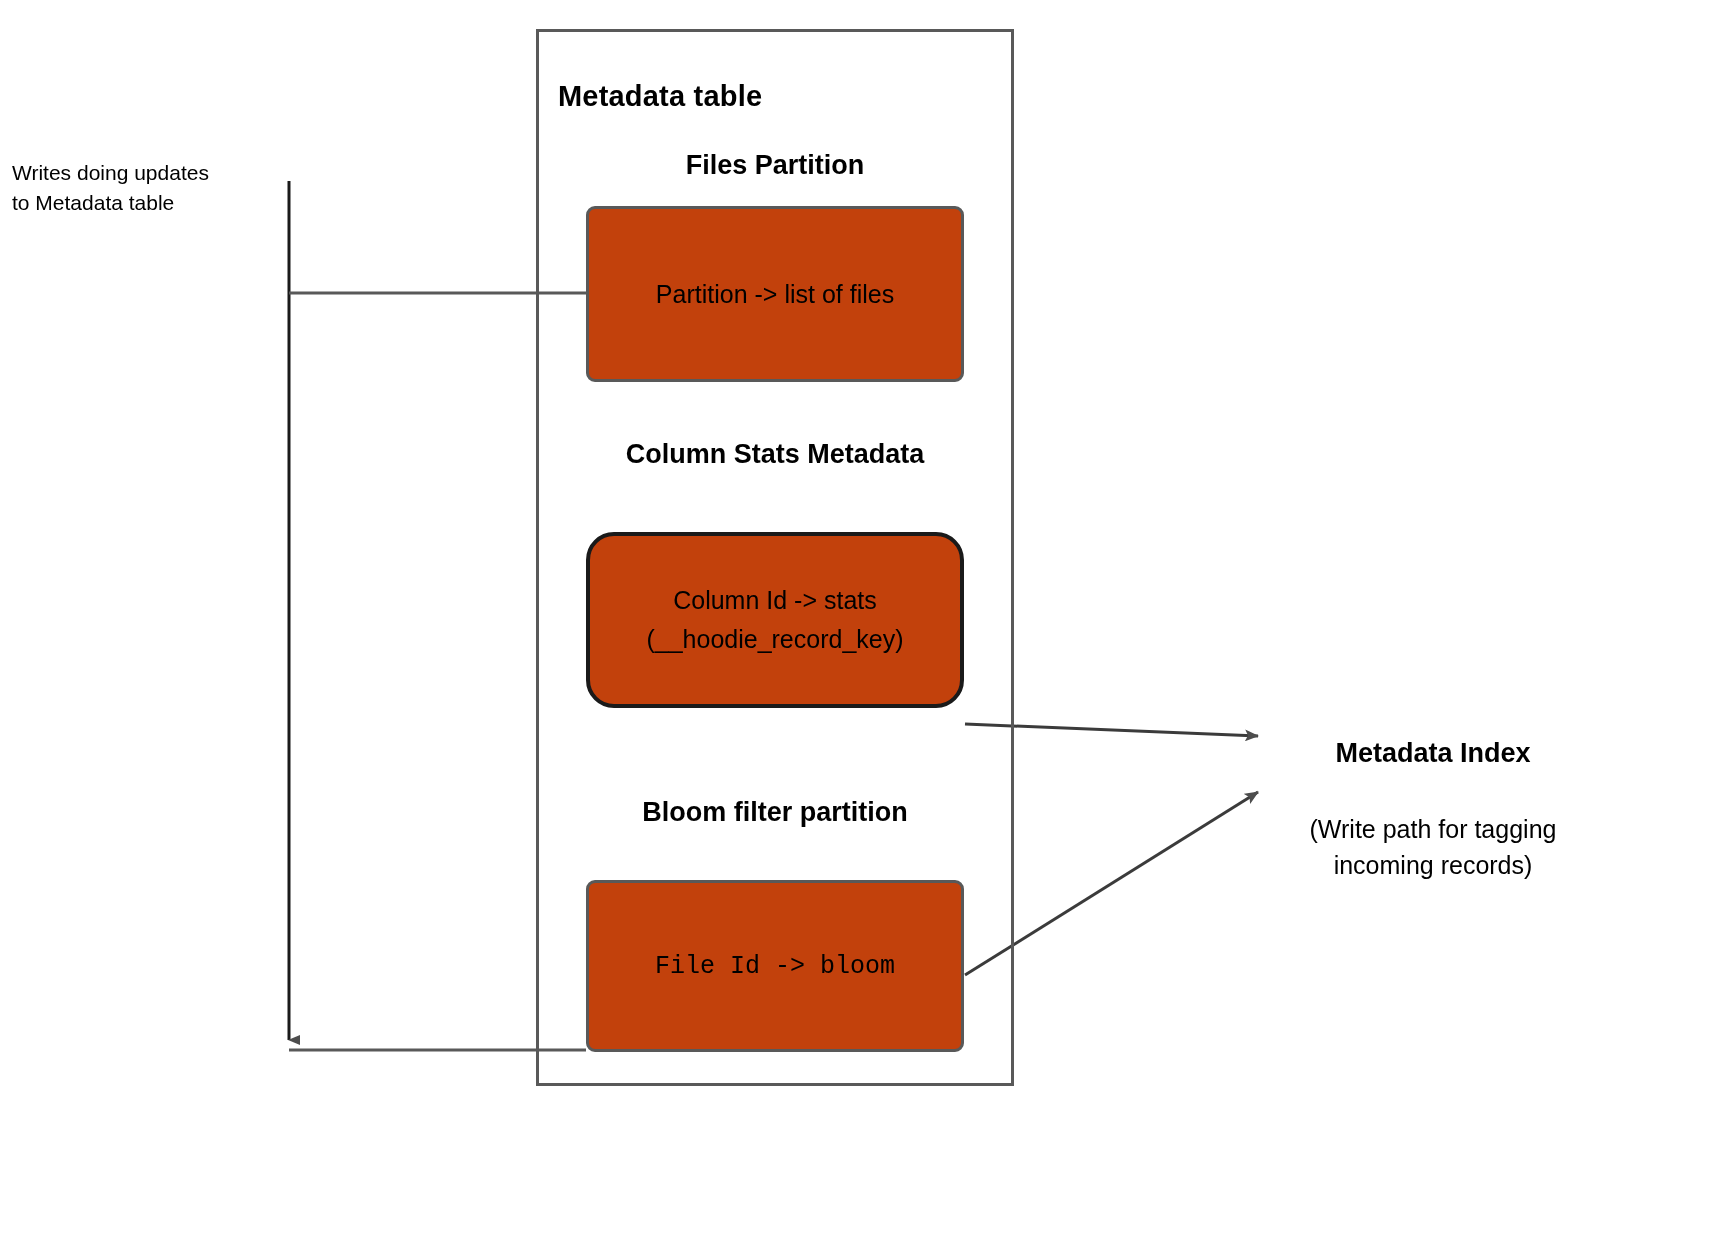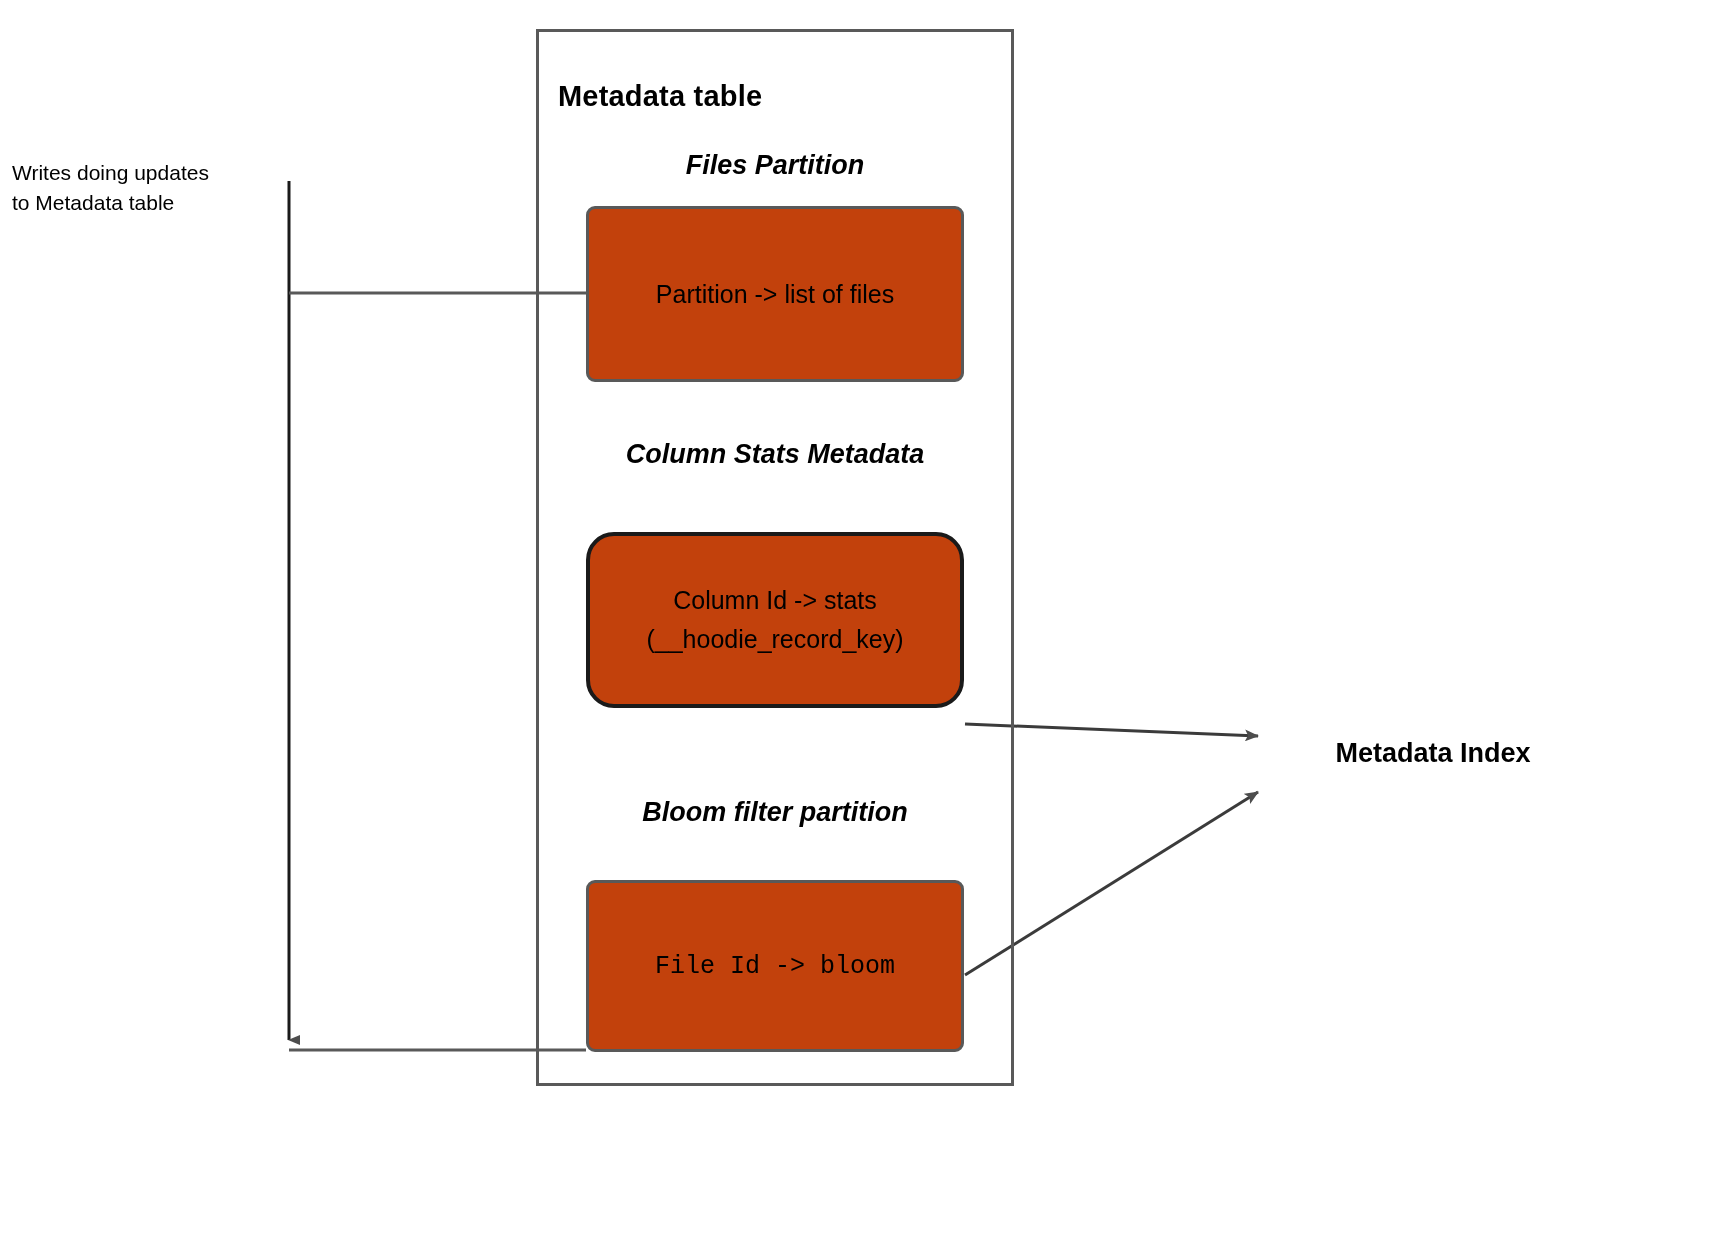--- a/index.html
+++ b/index.html
@@ -43,21 +43,20 @@
     letter-spacing: 0.2px;
     white-space: nowrap;
   }
   .section-heading {
     position: absolute;
     width: 380px;
     text-align: center;
     font-size: 27px;
     font-weight: bold;
     line-height: 1.42;
-    font-style: italic;
   }
   .inner-box {
     position: absolute;
     box-sizing: border-box;
     border: 3px solid #595959;
     border-radius: 9px;
     background: #c2410c;
     display: flex;
     align-items: center;
     justify-content: center;
@@ -156,14 +155,15 @@
 
   <div class="section-heading bloom-heading">Bloom filter
 partition</div>
 
   <div class="inner-box box-bloom">
     <span class="box-text">File Id -&gt; bloom</span>
   </div>
 
   <div class="right-title">Metadata Index</div>
 
+  <div class="right-note">(Write path for tagging incoming records)</div>
 
 </div>
 
 </body></html>

